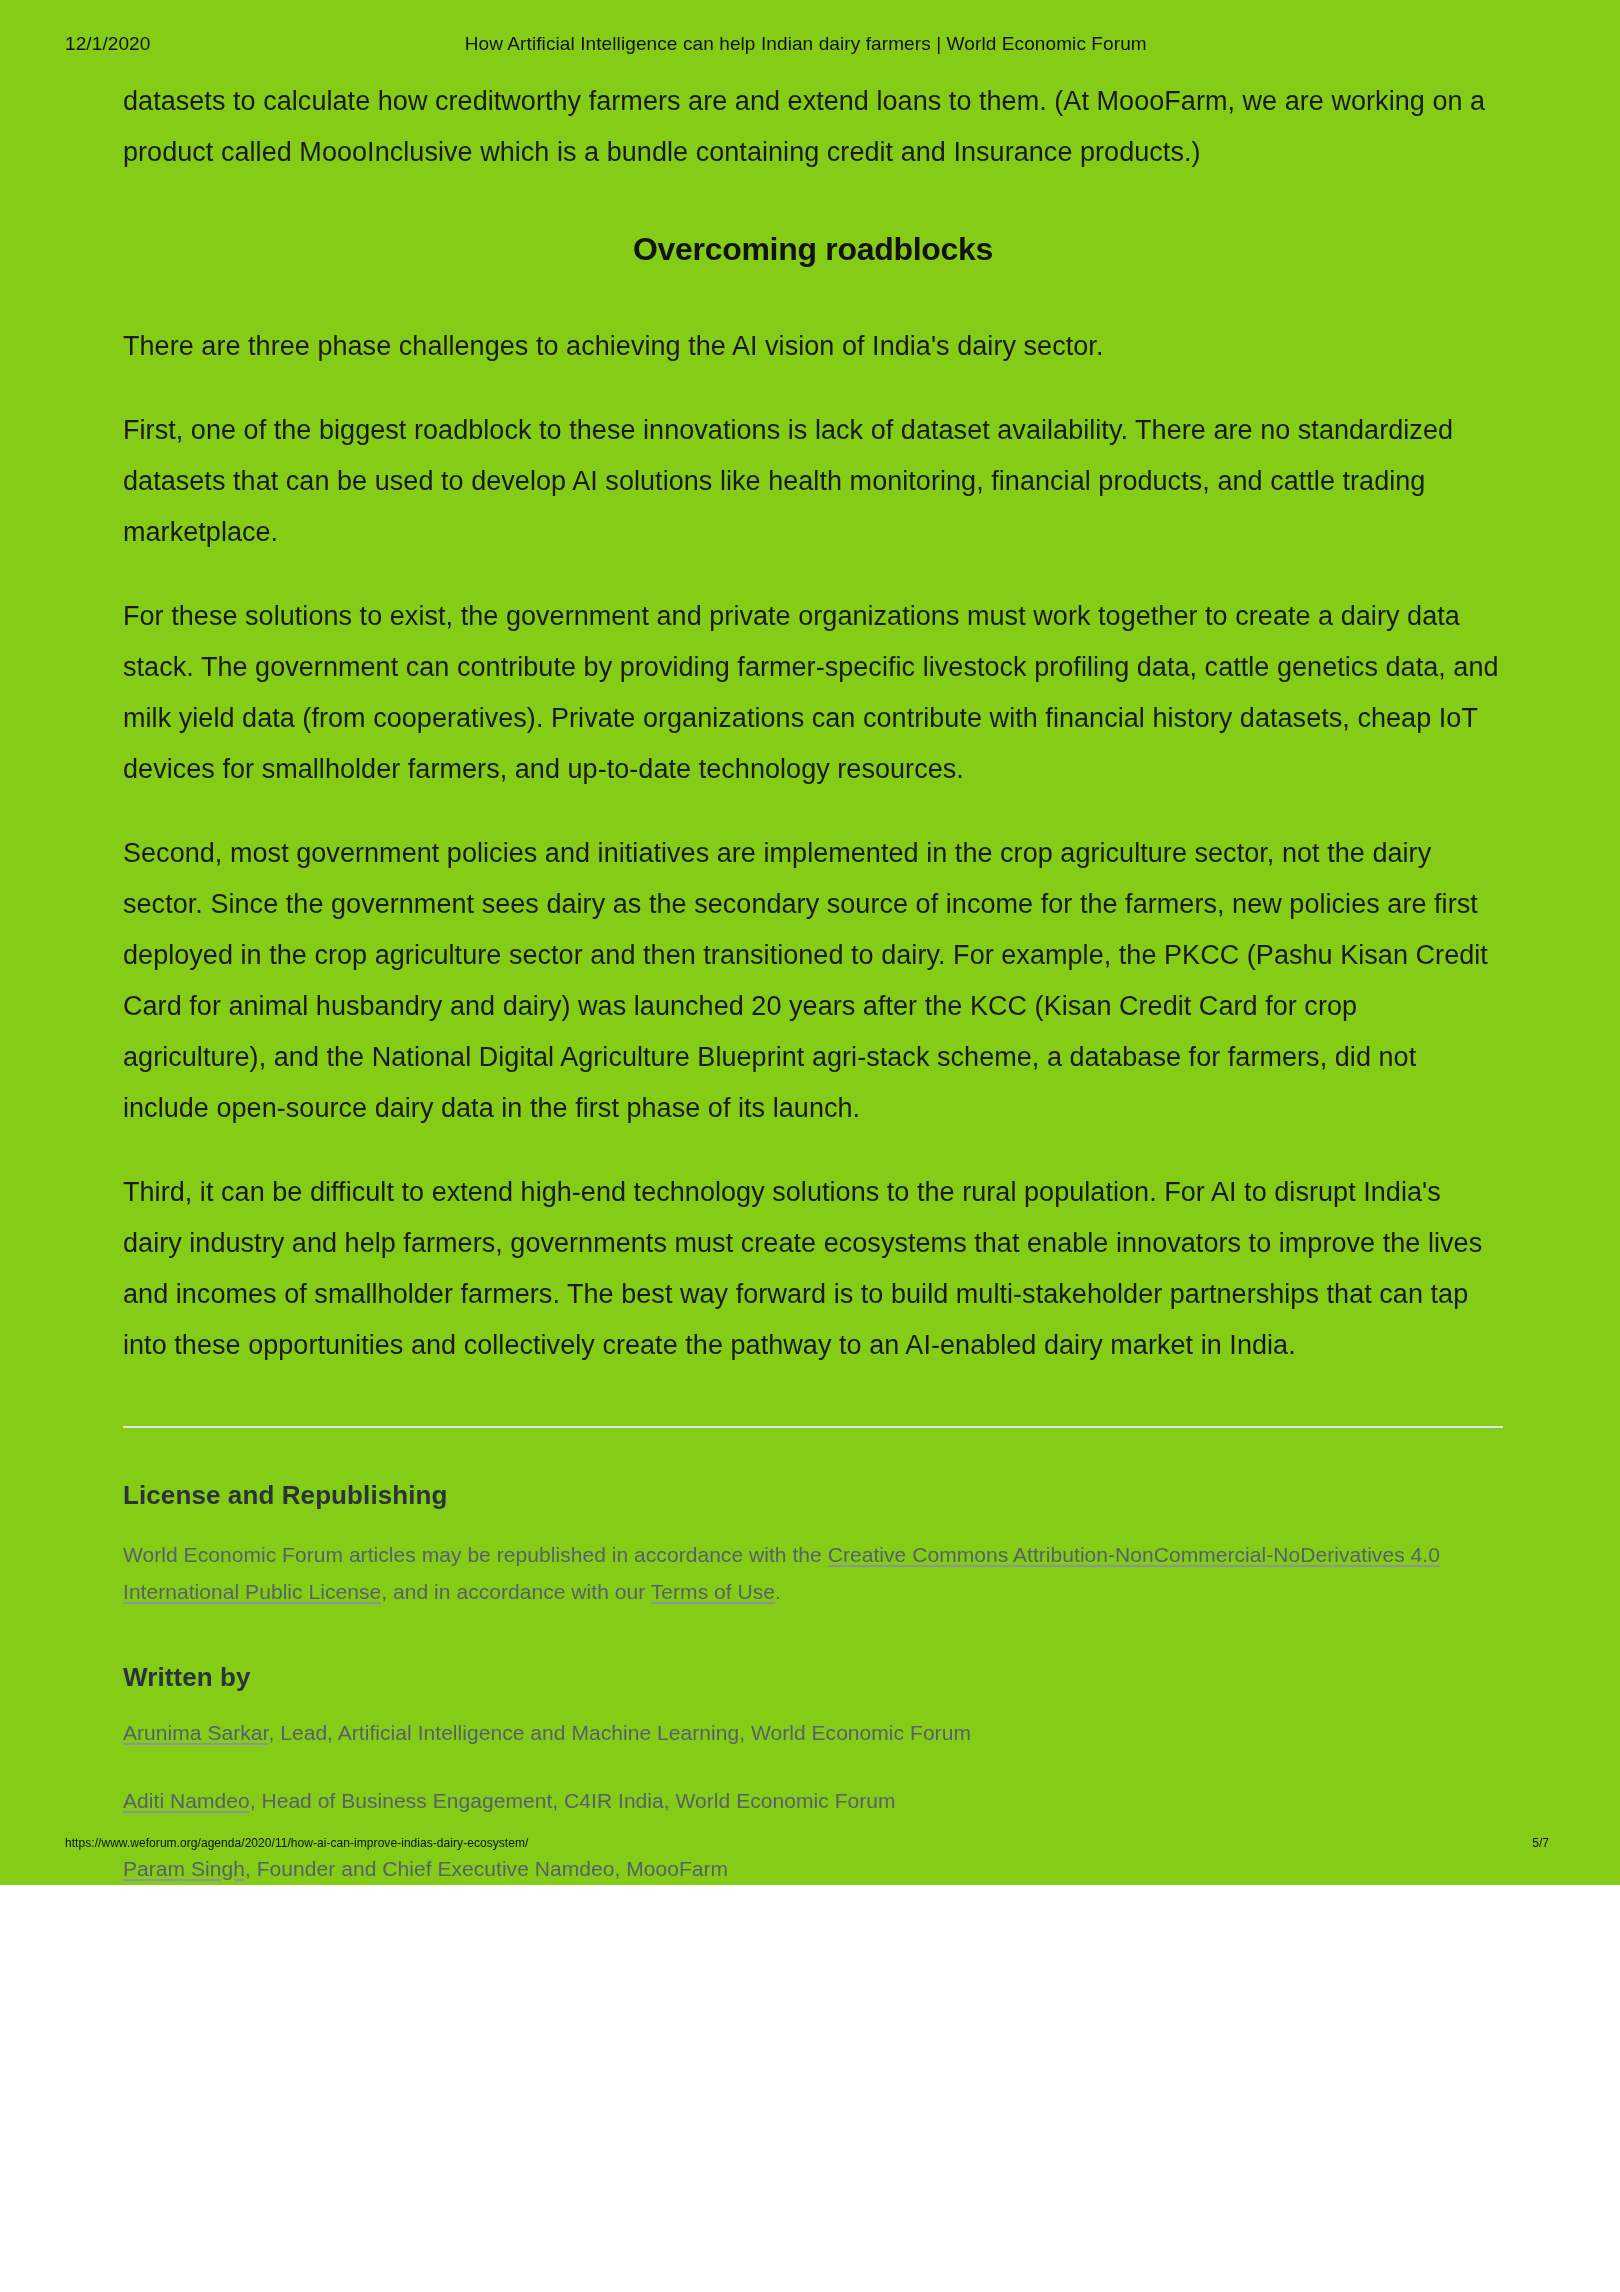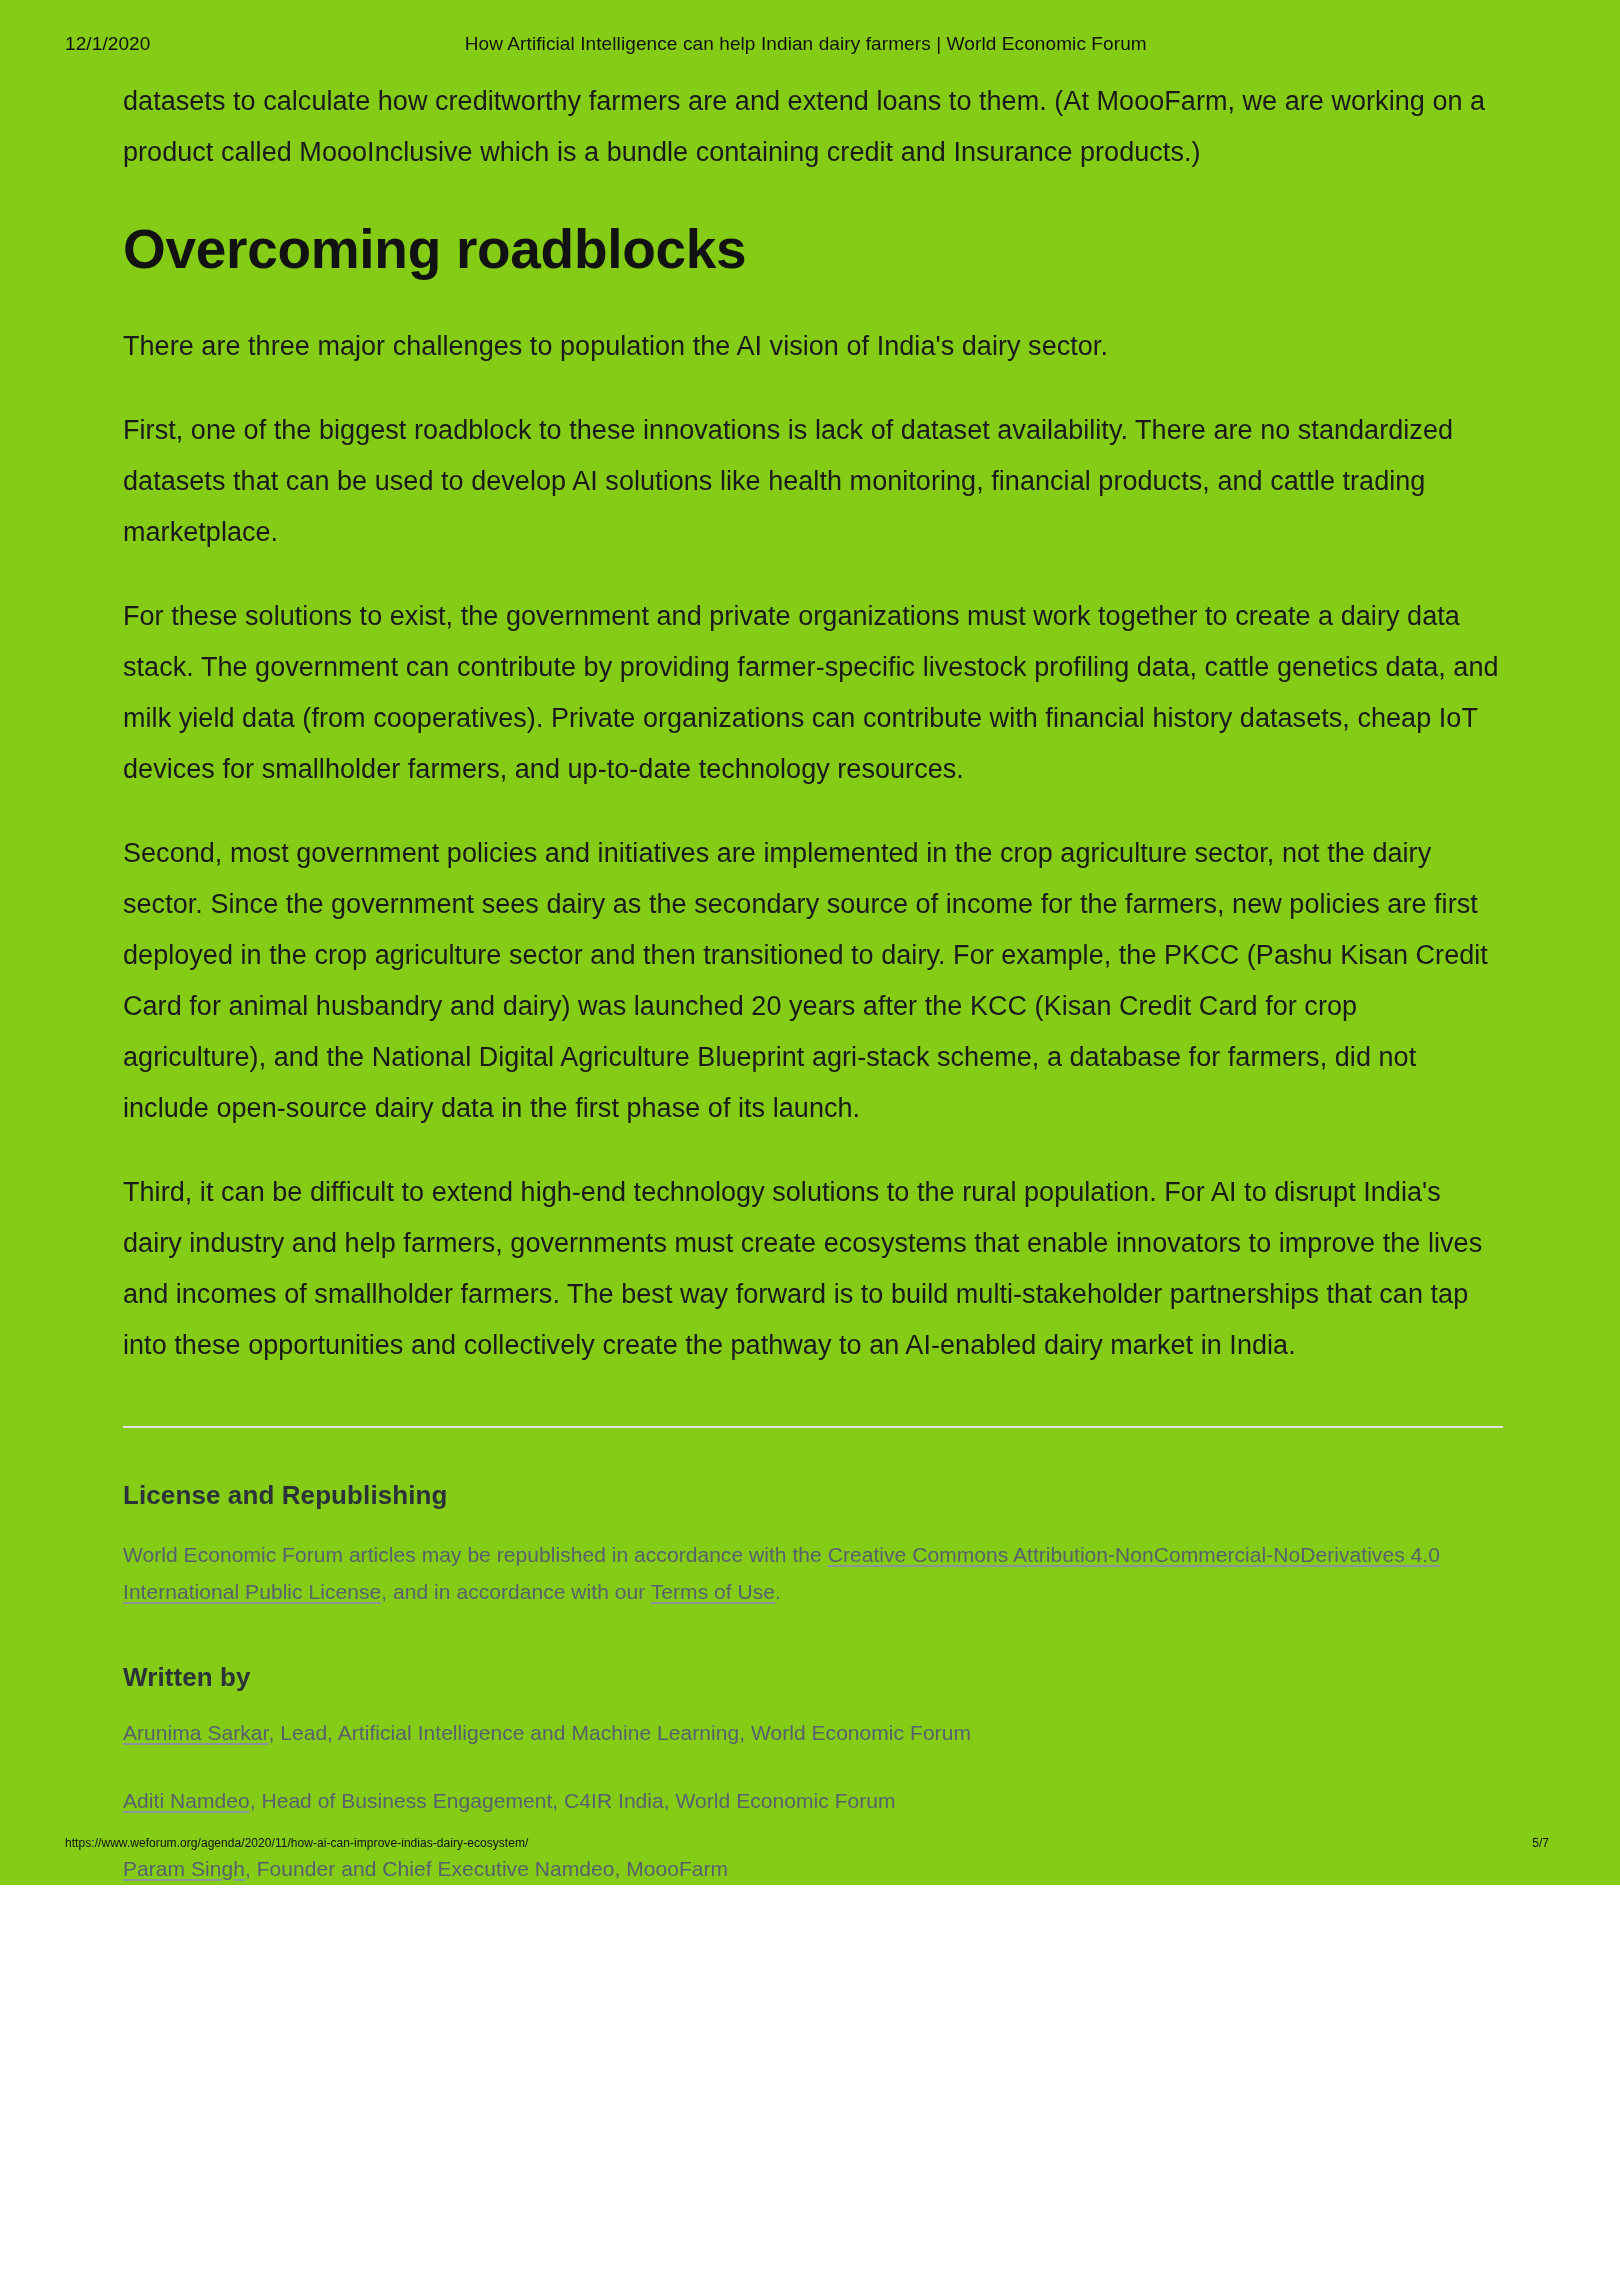--- a/index.html
+++ b/index.html
@@ -58,26 +58,27 @@
     color: #1a1a1a;
     margin: 0 0 33px 0;
     letter-spacing: 0.05px;
     text-align: left;
   }
   .para.first {
     margin-bottom: 17.6px;
   }
 
   h2.section-title {
-    font-size: 55px;
+    font-size: 32px;
     line-height: 57px;
     font-weight: bold;
     color: #121212;
     margin: 43px 0 43px 0;
     letter-spacing: -0.3px;
+    text-align: center;
   }
 
   .para.tight {
     margin-bottom: 27.4px;
   }
 
   
   .divider {
     margin: 55px 0 0 0;
     height: 2px;
@@ -149,21 +150,21 @@
     <span class="hdr-date">12/1/2020</span>
     <span class="hdr-title">How Artificial Intelligence can help Indian dairy farmers | World Economic Forum</span>
   </div>
 
   <div class="article">
 
     <p class="para first">datasets to calculate how creditworthy farmers are and extend loans to them. (At MoooFarm, we are working on a product called MoooInclusive which is a bundle containing credit and Insurance products.)</p>
 
     <h2 class="section-title">Overcoming roadblocks</h2>
 
-    <p class="para">There are three major challenges to population the AI vision of India's dairy sector.</p>
+    <p class="para">There are three phase challenges to achieving the AI vision of India's dairy sector.</p>
     <p class="para">First, one of the biggest roadblock to these innovations is lack of dataset availability. There are no standardized datasets that can be used to develop AI solutions like health monitoring, financial products, and cattle trading marketplace.</p>
     <p class="para">For these solutions to exist, the government and private organizations must work together to create a dairy data stack. The government can contribute by providing farmer-specific livestock profiling data, cattle genetics data, and milk yield data (from cooperatives). Private organizations can contribute with financial history datasets, cheap IoT devices for smallholder farmers, and up-to-date technology resources.</p>
     <p class="para">Second, most government policies and initiatives are implemented in the crop agriculture sector, not the dairy sector. Since the government sees dairy as the secondary source of income for the farmers, new policies are first deployed in the crop agriculture sector and then transitioned to dairy. For example, the PKCC (Pashu Kisan Credit Card for animal husbandry and dairy) was launched 20 years after the KCC (Kisan Credit Card for crop agriculture), and the National Digital Agriculture Blueprint agri-stack scheme, a database for farmers, did not include open-source dairy data in the first phase of its launch.</p>
     <p class="para tight">Third, it can be difficult to extend high-end technology solutions to the rural population. For AI to disrupt India's dairy industry and help farmers, governments must create ecosystems that enable innovators to improve the lives and incomes of smallholder farmers. The best way forward is to build multi-stakeholder partnerships that can tap into these opportunities and collectively create the pathway to an AI-enabled dairy market in India.</p>
 
     <hr class="divider">
 
     <div class="foot-block">
       <div class="foot-heading">License and Republishing</div>
       <p class="foot-text"><span>World Economic Forum articles may be republished in accordance with the </span><a class="foot-link">Creative Commons Attribution-NonCommercial-NoDerivatives 4.0 International Public License</a><span>, and in accordance with our </span><a class="foot-link">Terms of Use</a><span>.</span></p>

